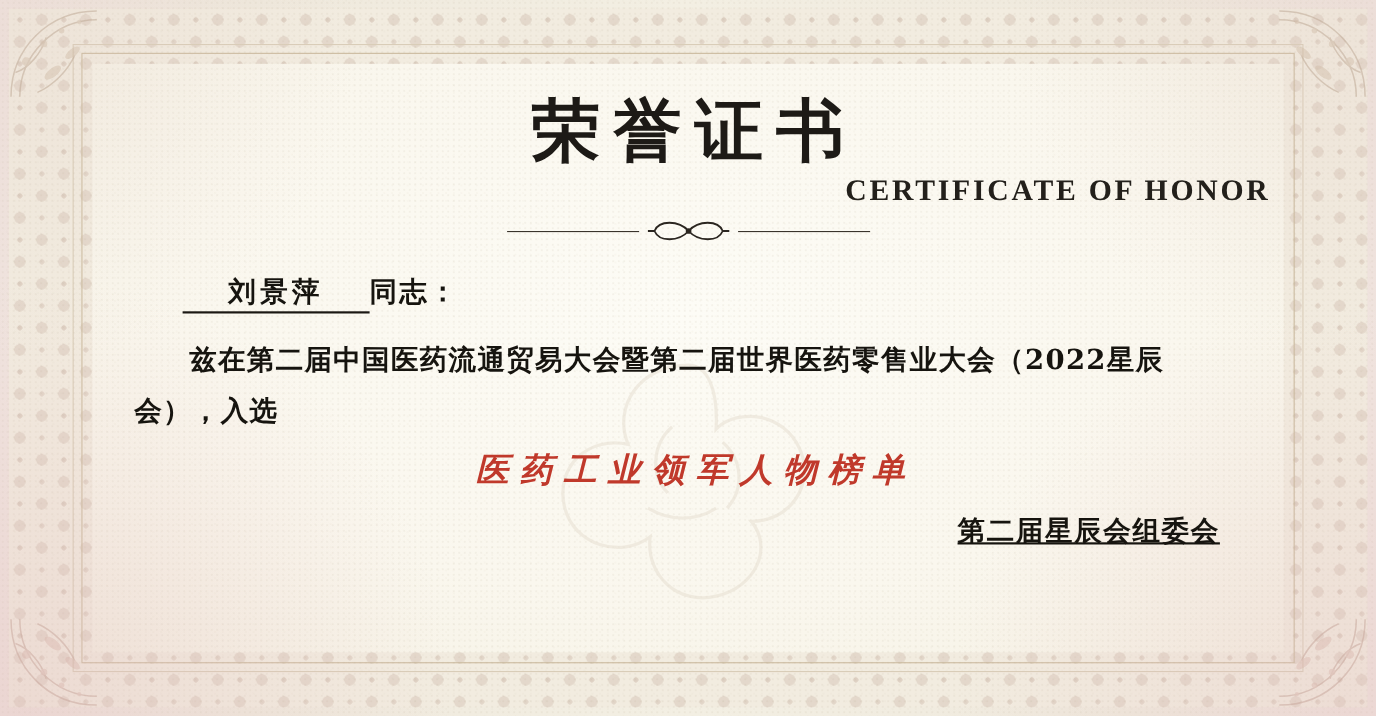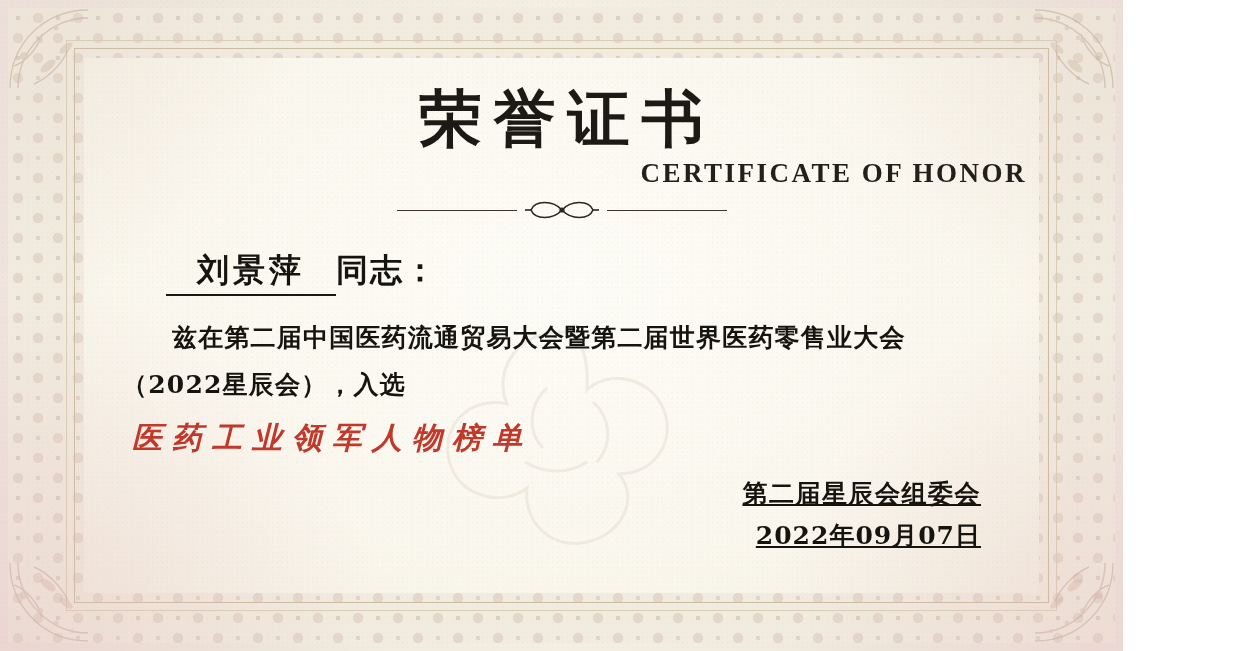--- a/index.html
+++ b/index.html
@@ -10,21 +10,21 @@
   body {
     width: 1251px;
     height: 651px;
     overflow: hidden;
     font-family: "Liberation Serif", serif;
   }
 
   
   .certificate {
     position: relative;
-    width: 1123px;
+    width: 1251px;
     height: 651px;
     box-sizing: border-box;
     background:
       radial-gradient(ellipse at 50% 45%, #fbfaf3 0%, #f6f3e8 55%, #efe9d9 100%);
     overflow: hidden;
   }
 
   
   .paper-texture {
     position: absolute;
@@ -169,21 +169,21 @@
   .divider .knot svg { width: 100%; height: 100%; }
 
   .body {
     margin-top: 26px;
     padding: 0 22px 0 26px;
     color: #16140f;
     font-family: "DejaVu Serif", "Liberation Serif", serif;
   }
 
   .line-recipient {
-    font-size: 32px;
+    font-size: 25px;
     letter-spacing: 1px;
     white-space: nowrap;
   }
   .line-recipient .blank {
     display: inline-block;
     min-width: 150px;
     text-align: center;
     border-bottom: 2px solid #1b1813;
     padding: 0 10px 1px 10px;
     margin-left: 44px;
@@ -199,21 +199,21 @@
     margin-top: 18px;
     font-size: 25px;
     font-weight: 700;
     line-height: 1.88;
     letter-spacing: 1.2px;
     text-indent: 50px;
   }
 
   .award {
     margin-top: 10px;
-    text-align: left;
+    text-align: center;
     color: #c0392b;
     font-family: "DejaVu Serif", "Liberation Serif", serif;
     font-size: 30px;
     font-weight: 700;
     letter-spacing: 10px;
     font-style: italic;
     text-indent: 10px;
   }
 
   .closing {
@@ -366,18 +366,17 @@
         <span class="blank">刘景萍</span><span class="suffix">同志：</span>
       </div>
 
       <div class="para">兹在第二届中国医药流通贸易大会暨第二届世界医药零售业大会（2022星辰会），入选</div>
 
       <div class="award">医药工业领军人物榜单</div>
 
 
       <div class="signature">
         <div>第二届星辰会组委会</div>
-        <div class="date">2022年09月07日</div>
       </div>
 
     </div>
   </div>
 </div>
 
 </body></html>

